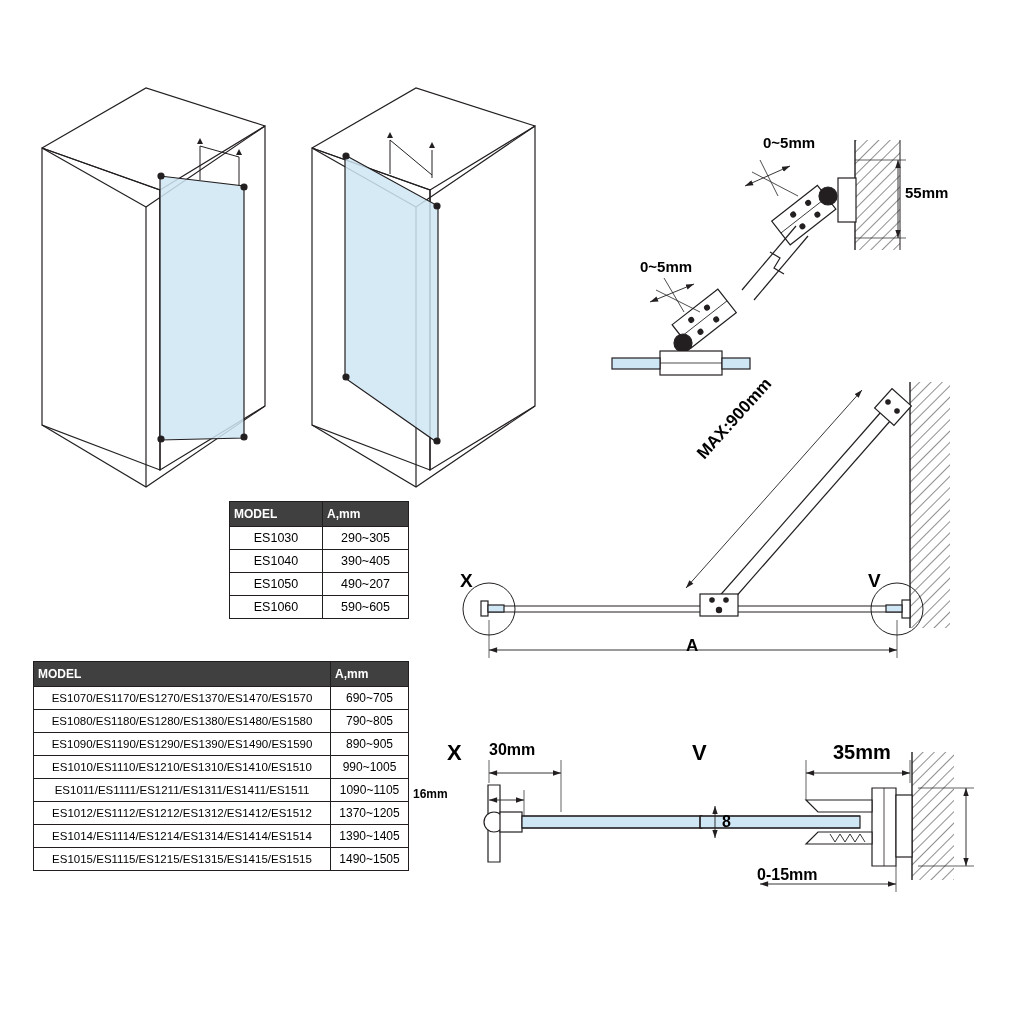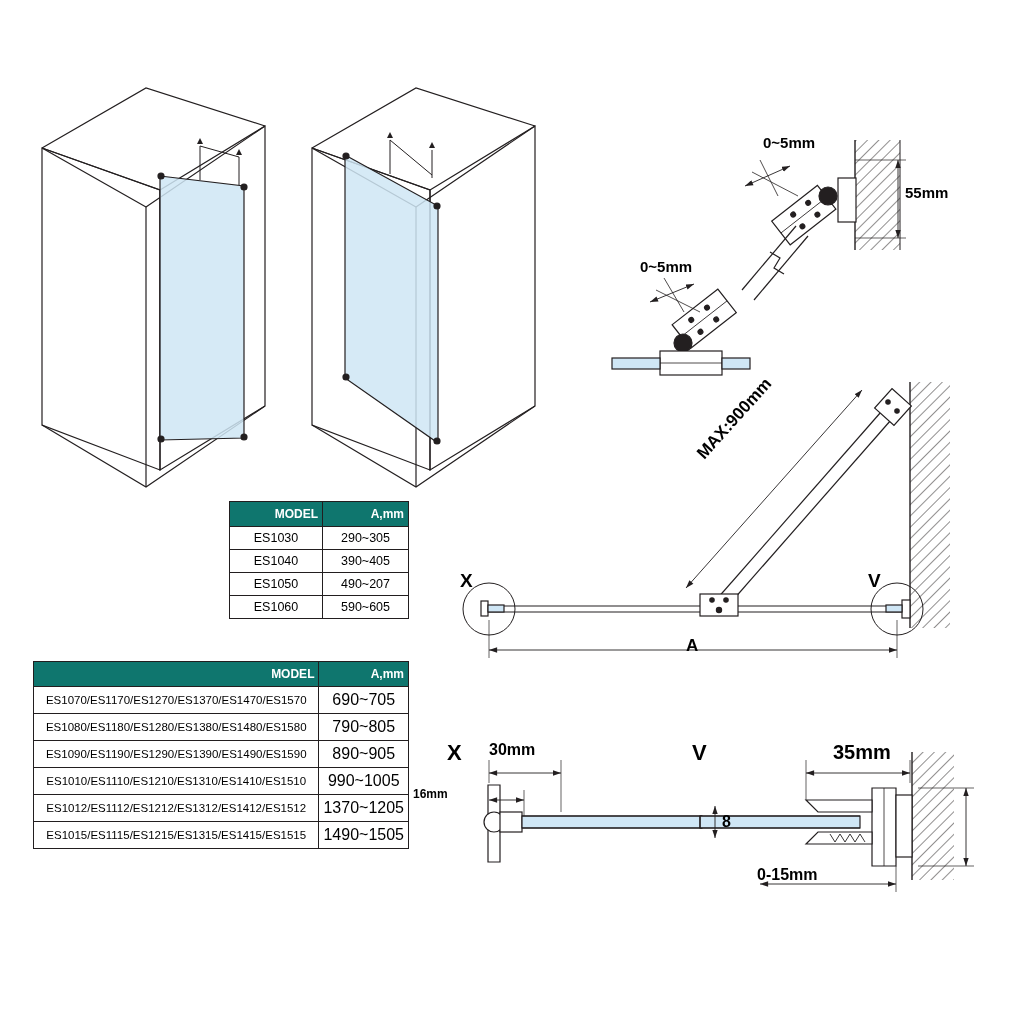--- a/index.html
+++ b/index.html
@@ -12,30 +12,30 @@
     overflow:hidden;
   }
   .abs{position:absolute;}
   svg{display:block;}
   .lbl{position:absolute;font-weight:bold;white-space:nowrap;}
 
   
   table{border-collapse:collapse;}
   .tbl{position:absolute;background:#fff;}
   .tbl th{
-    background:#0f766e;color:#fff;font-weight:bold;
+    background:#404040;color:#fff;font-weight:bold;
     border:1px solid #221e1f;
-    text-align:right;
+    text-align:left;
     font-size:12px;
     padding:5px 4px;
   }
   .tbl td{
     border:1px solid #221e1f;
     text-align:center;
-    font-size:16px;
+    font-size:12px;
     padding:4px 4px;
     color:#000;
     background:#fff;
   }
   #table-small{left:229px;top:501px;width:180px;}
   #table-small th:first-child{width:84px;}
   #table-small td{font-size:12.5px;}
   #table-large{left:33px;top:661px;width:376px;}
   #table-large td.model{font-size:11.5px;text-align:center;}
   #table-large th.model-h{width:288px;}
@@ -310,21 +310,29 @@
     </tr>
     <tr>
       <td class="model">ES1090/ES1190/ES1290/ES1390/ES1490/ES1590</td>
       <td>890~905</td>
     </tr>
     <tr>
       <td class="model">ES1010/ES1110/ES1210/ES1310/ES1410/ES1510</td>
       <td>990~1005</td>
     </tr>
     <tr>
+      <td class="model">ES1011/ES1111/ES1211/ES1311/ES1411/ES1511</td>
+      <td>1090~1105</td>
+    </tr>
+    <tr>
       <td class="model">ES1012/ES1112/ES1212/ES1312/ES1412/ES1512</td>
       <td>1370~1205</td>
     </tr>
     <tr>
+      <td class="model">ES1014/ES1114/ES1214/ES1314/ES1414/ES1514</td>
+      <td>1390~1405</td>
+    </tr>
+    <tr>
       <td class="model">ES1015/ES1115/ES1215/ES1315/ES1415/ES1515</td>
       <td>1490~1505</td>
     </tr>
   </tbody>
 </table>
 
 </body></html>

